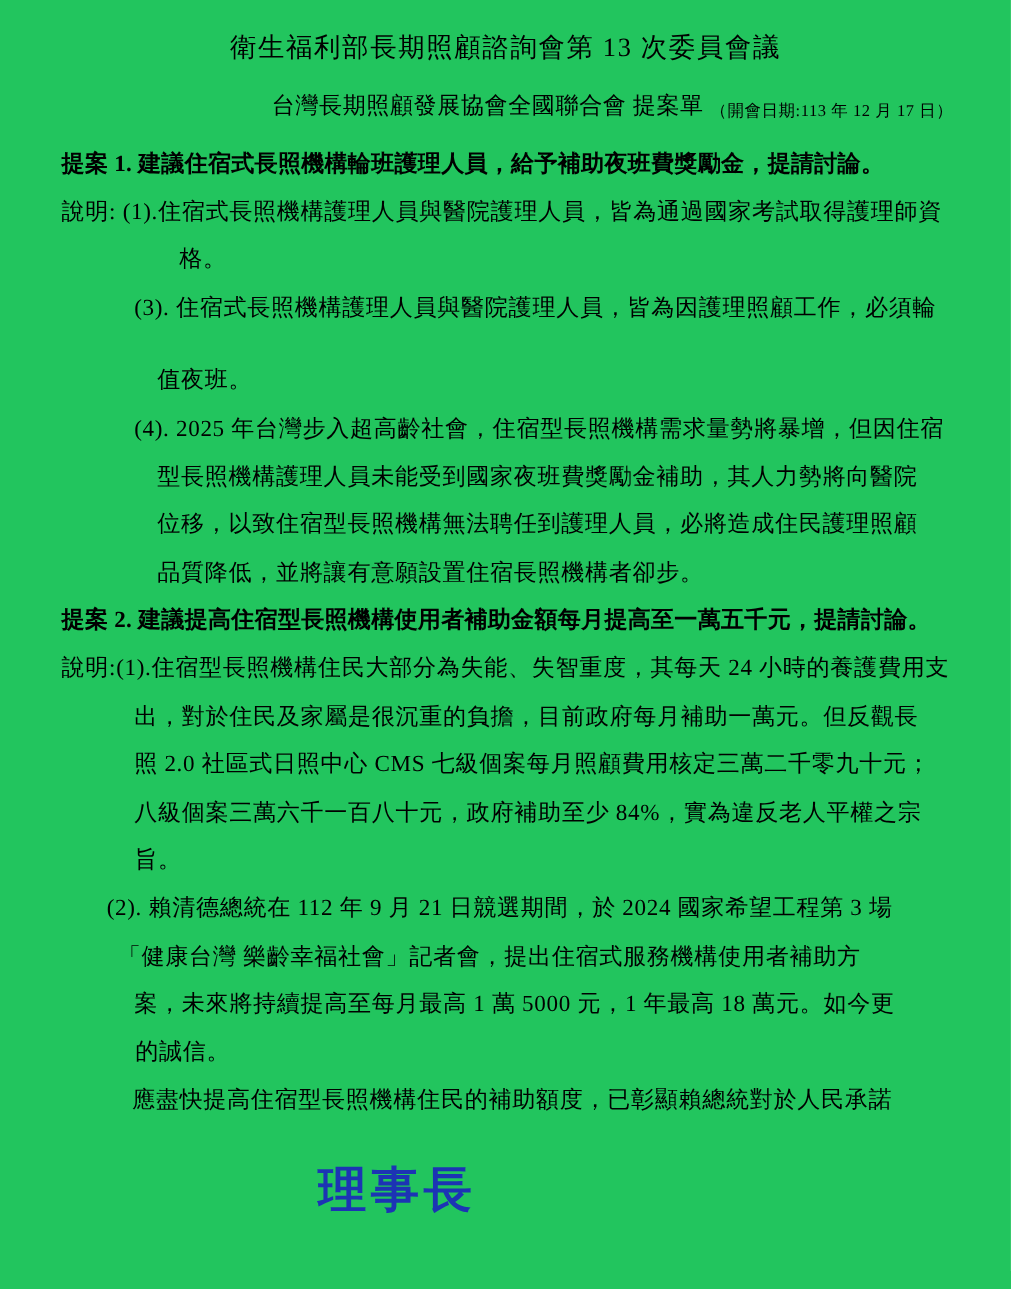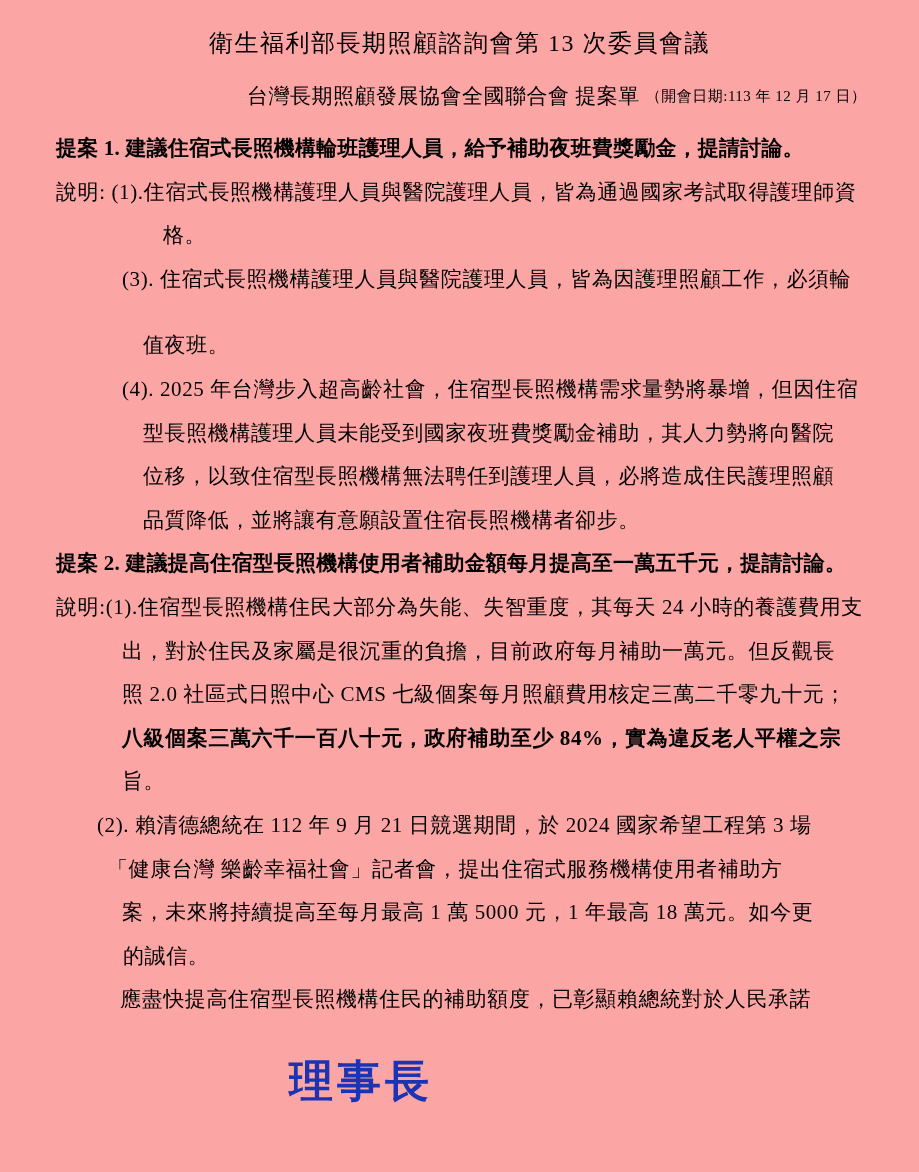--- a/index.html
+++ b/index.html
@@ -12,38 +12,38 @@
     height: 1172px;
     position: relative;
     font-family: "Liberation Serif", "DejaVu Serif", serif;
     color: #000000;
     overflow: hidden;
   }
   .page {
     position: relative;
     width: 919px;
     height: 1172px;
-    background: #fca5a5;
+    background: #22c55e;
   }
   .doc-title {
     position: absolute;
     top: 27px;
     left: 0;
     width: 919px;
     text-align: center;
     font-size: 24px;
     letter-spacing: 1.5px;
     white-space: pre;
   }
   .doc-subtitle {
     position: absolute;
     top: 82px;
     left: 247px;
     display: flex;
-    align-items: center;
+    align-items: flex-end;
     white-space: pre;
   }
   .doc-subtitle .org {
     font-size: 21px;
     letter-spacing: 0.5px;
   }
   .doc-subtitle .date-note {
     font-size: 15px;
     margin-left: 6px;
     letter-spacing: 0.5px;
@@ -104,21 +104,21 @@
       <div class="line" style="padding-left: 66px;">(3). 住宿式長照機構護理人員與醫院護理人員，皆為因護理照顧工作，必須輪</div>
       <div class="line" style="padding-left: 87px; margin-top: 23px;">值夜班。</div>
       <div class="line" style="padding-left: 66px;">(4). 2025 年台灣步入超高齡社會，住宿型長照機構需求量勢將暴增，但因住宿</div>
       <div class="line" style="padding-left: 87px;">型長照機構護理人員未能受到國家夜班費獎勵金補助，其人力勢將向醫院</div>
       <div class="line" style="padding-left: 87px;">位移，以致住宿型長照機構無法聘任到護理人員，必將造成住民護理照顧</div>
       <div class="line" style="padding-left: 87px;">品質降低，並將讓有意願設置住宿長照機構者卻步。</div>
       <div class="line bold" style="padding-left: 0px;">提案 2. 建議提高住宿型長照機構使用者補助金額每月提高至一萬五千元，提請討論。</div>
       <div class="line" style="padding-left: 0px;">說明:(1).住宿型長照機構住民大部分為失能、失智重度，其每天 24 小時的養護費用支</div>
       <div class="line" style="padding-left: 66px;">出，對於住民及家屬是很沉重的負擔，目前政府每月補助一萬元。但反觀長</div>
       <div class="line" style="padding-left: 66px;">照 2.0 社區式日照中心 CMS 七級個案每月照顧費用核定三萬二千零九十元；</div>
-      <div class="line" style="padding-left: 66px; font-weight: bold;">八級個案三萬六千一百八十元，政府補助至少 84%，實為違反老人平權之宗</div>
+      <div class="line" style="padding-left: 66px;">八級個案三萬六千一百八十元，政府補助至少 84%，實為違反老人平權之宗</div>
       <div class="line" style="padding-left: 66px;">旨。</div>
       <div class="line" style="padding-left: 41px;">(2). 賴清德總統在 112 年 9 月 21 日競選期間，於 2024 國家希望工程第 3 場</div>
       <div class="line" style="padding-left: 51px;">「健康台灣 樂齡幸福社會」記者會，提出住宿式服務機構使用者補助方</div>
       <div class="line" style="padding-left: 66px;">案，未來將持續提高至每月最高 1 萬 5000 元，1 年最高 18 萬元。如今更</div>
       <div class="line" style="padding-left: 67px;">的誠信。</div>
       <div class="line" style="padding-left: 64px;">應盡快提高住宿型長照機構住民的補助額度，已彰顯賴總統對於人民承諾</div>
     </div>
 
   <div class="signature" style="color: rgb(28, 52, 180);">
     <span class="role">理事長</span>

